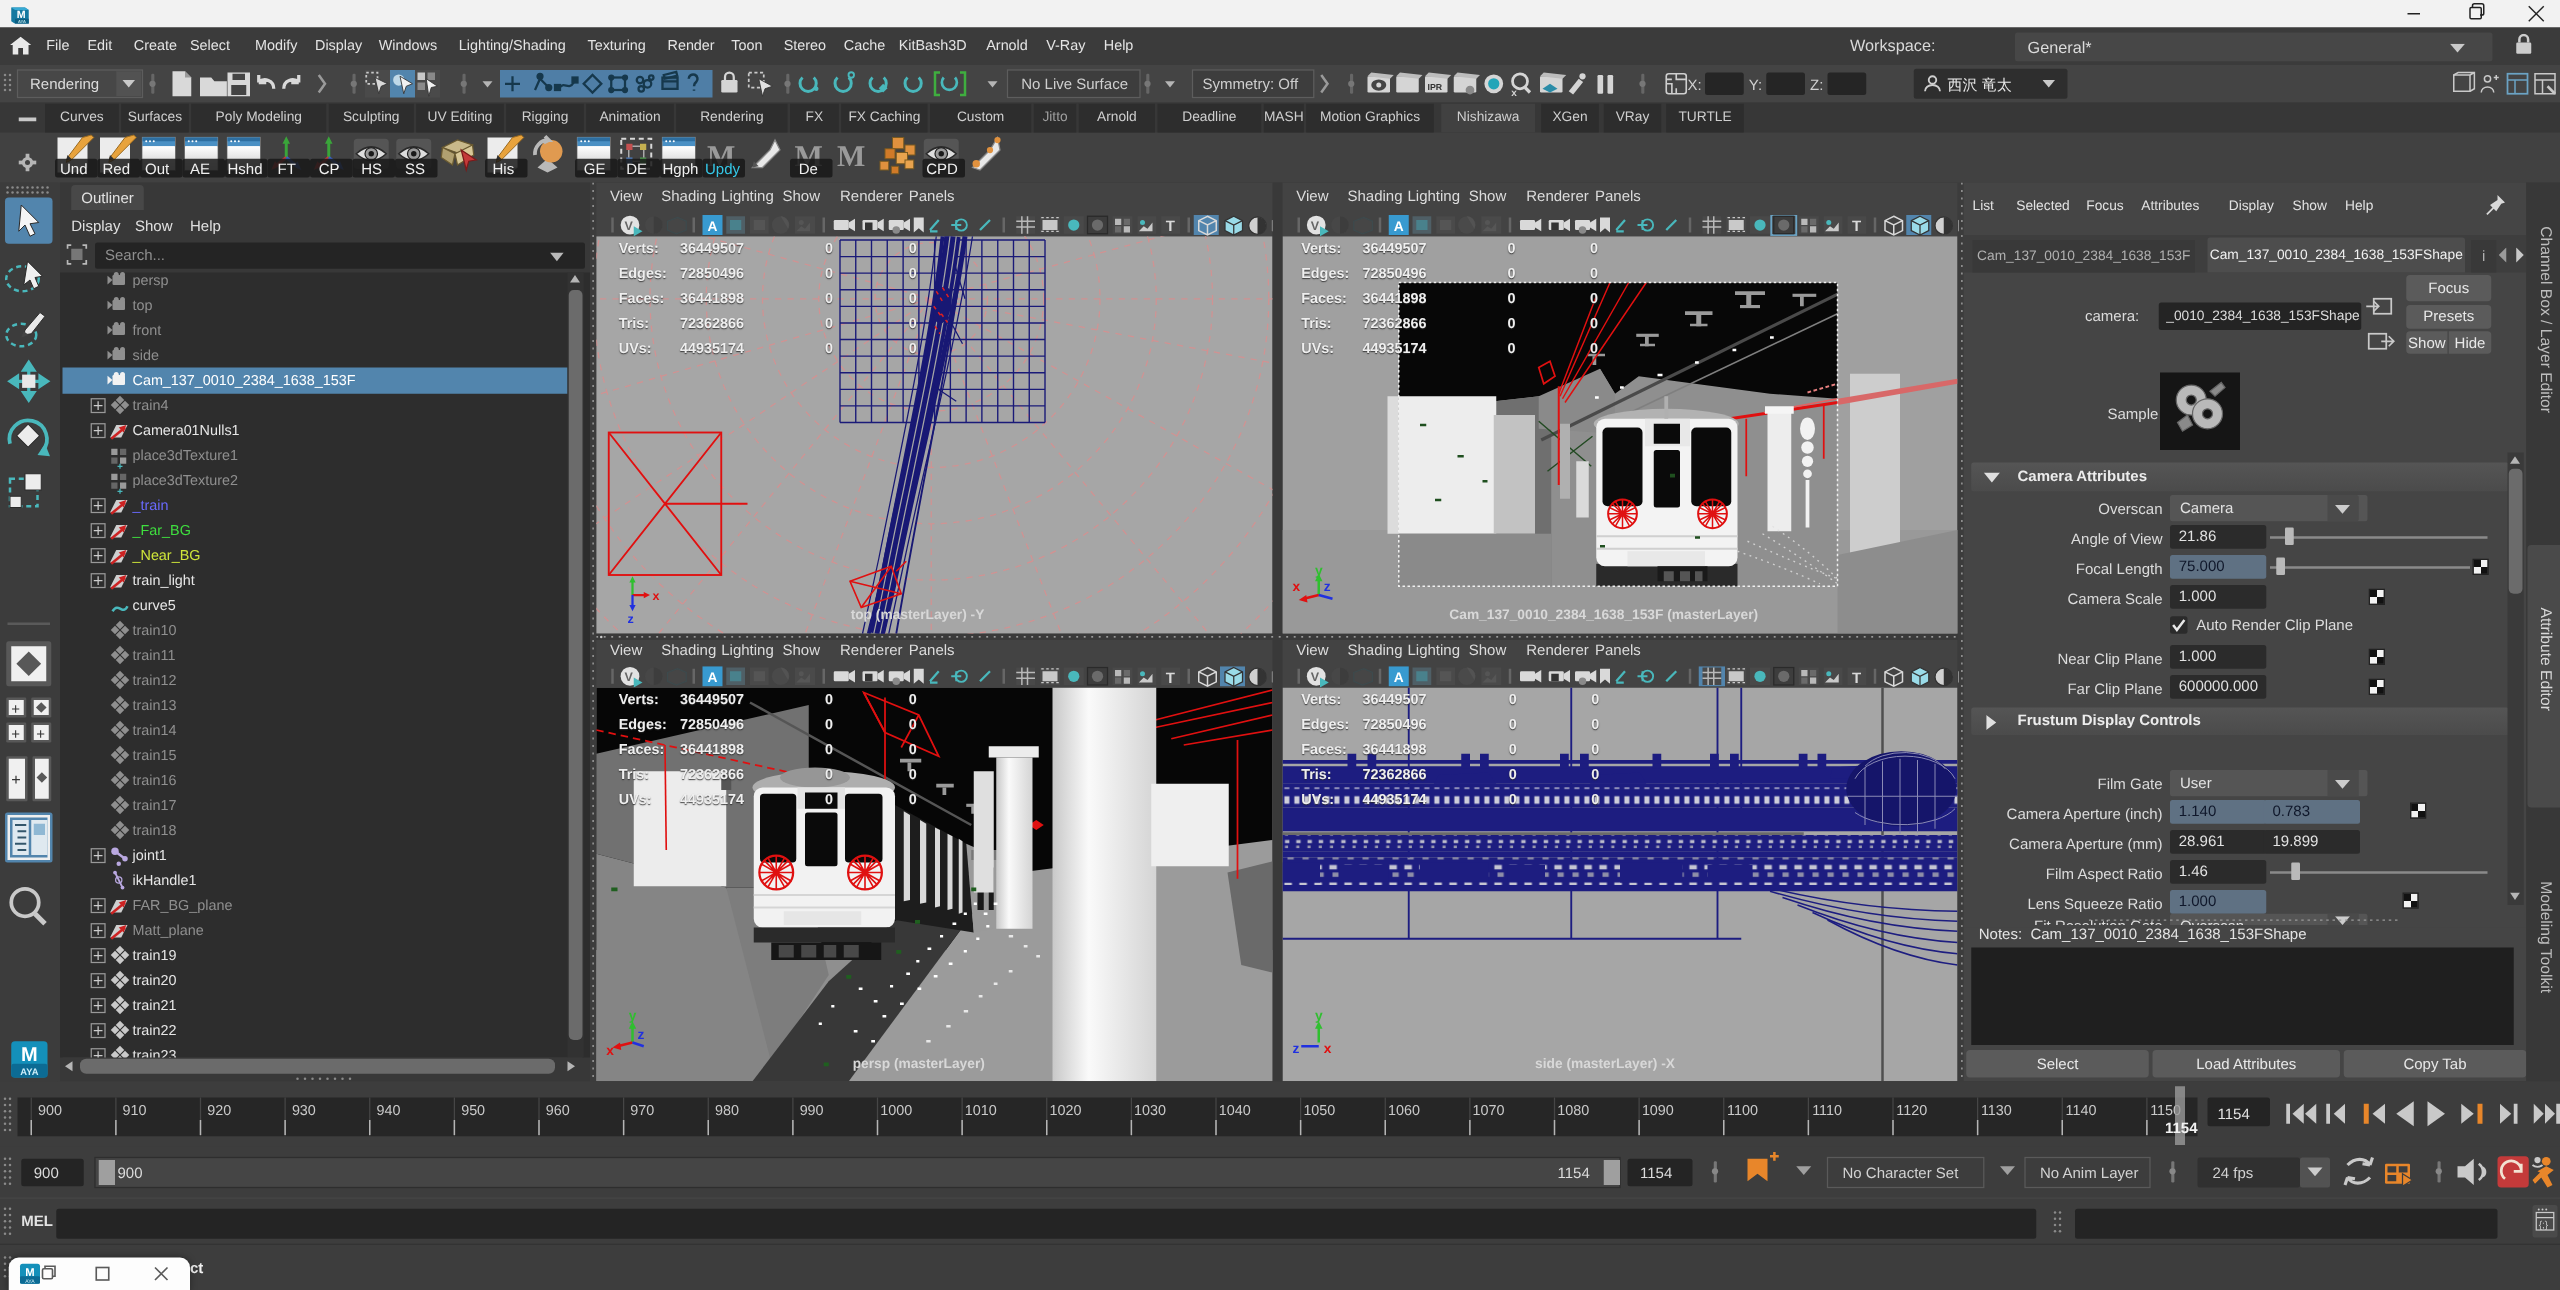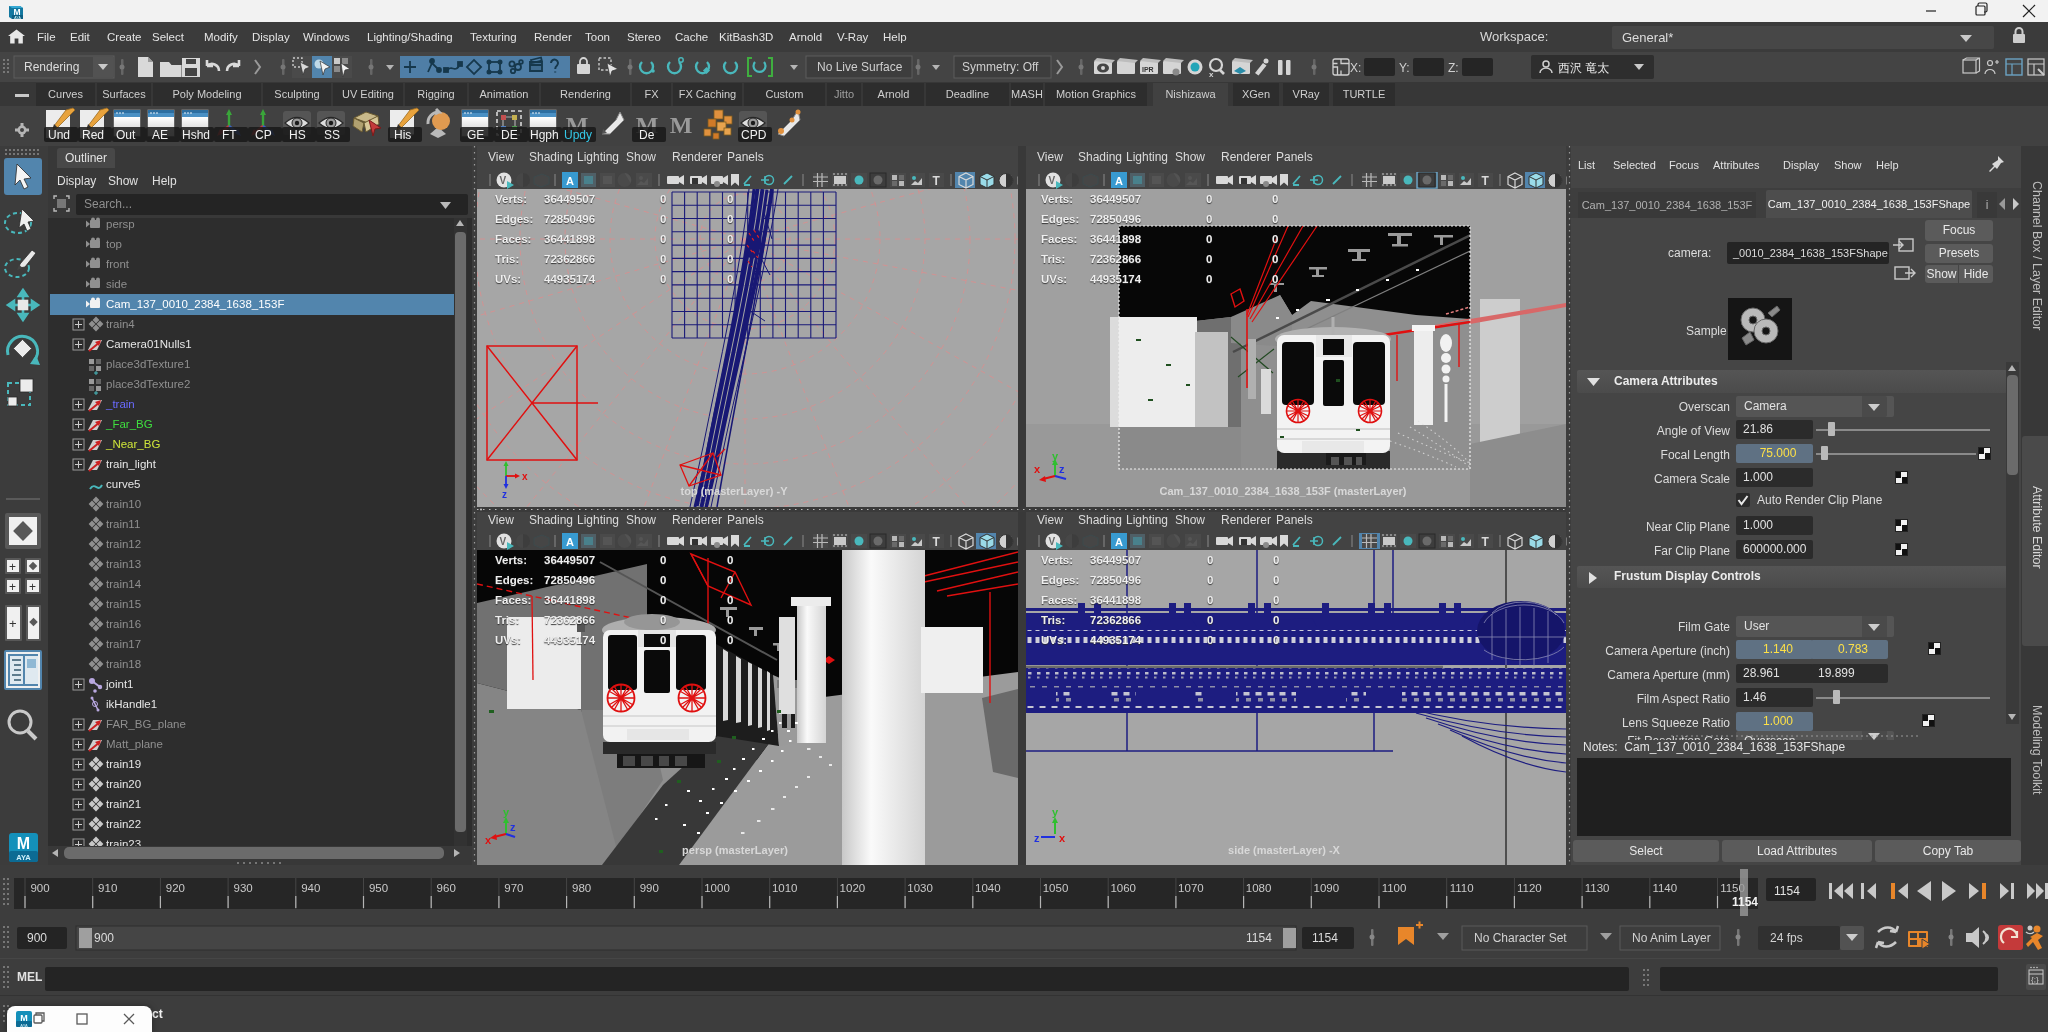--- a/index.html
+++ b/index.html
@@ -6,21 +6,21 @@
   .abs{position:absolute;}
   .txt{position:absolute;white-space:nowrap;}
   .field{position:absolute;background:#2b2b2b;border-radius:2px;color:#dcdcdc;}
   .btn{position:absolute;background:#5b5b5b;border-radius:3px;color:#e8e8e8;text-align:center;}
   .hud{position:absolute;font-size:11.5px;font-weight:bold;color:#efefef;text-shadow:0 1px 1px rgba(40,40,40,.9);white-space:nowrap;}
   .vpmenu{position:absolute;font-size:12px;color:#dcdcdc;white-space:nowrap;width:300px;height:16px;}
   .vpmenu span{position:absolute;}
   .shelftab{position:absolute;top:0;height:23px;background:#2d2d2d;color:#cfcfcf;font-size:11px;text-align:center;line-height:23px;}
   .aelabel{position:absolute;font-size:12px;color:#dcdcdc;text-align:right;}
   .aefield{position:absolute;background:#2b2b2b;border-radius:2px;color:#e2e2e2;font-size:12px;line-height:19px;padding-left:7px;}
-  .aefieldb{position:absolute;background:#5f7183;border-radius:2px;color:#fde047;font-size:12px;line-height:19px;padding-left:7px;text-align:center;}
+  .aefieldb{position:absolute;background:#5f7183;border-radius:2px;color:#0f172a;font-size:12px;line-height:19px;padding-left:7px;}
   .key{position:absolute;width:11px;height:11px;background:conic-gradient(#f2f2f2 0 25%,#111 0 50%,#f2f2f2 0 75%,#111 0);outline:1px solid #222;}
   .slider{position:absolute;height:2px;background:#8a8a8a;}
   .sliderh{position:absolute;width:7px;height:14px;background:#b9b9b9;border-radius:1px;}
 </style>
 </head>
 <body>
 <div id="root" class="abs" style="width:2048px;height:1032px;">
 
 <div class="abs" style="left:0;top:0;width:2048px;height:22px;background:#f2f2f2;">
   <svg class="abs" style="left:8px;top:3px;" width="16" height="16" viewBox="0 0 16 16">

